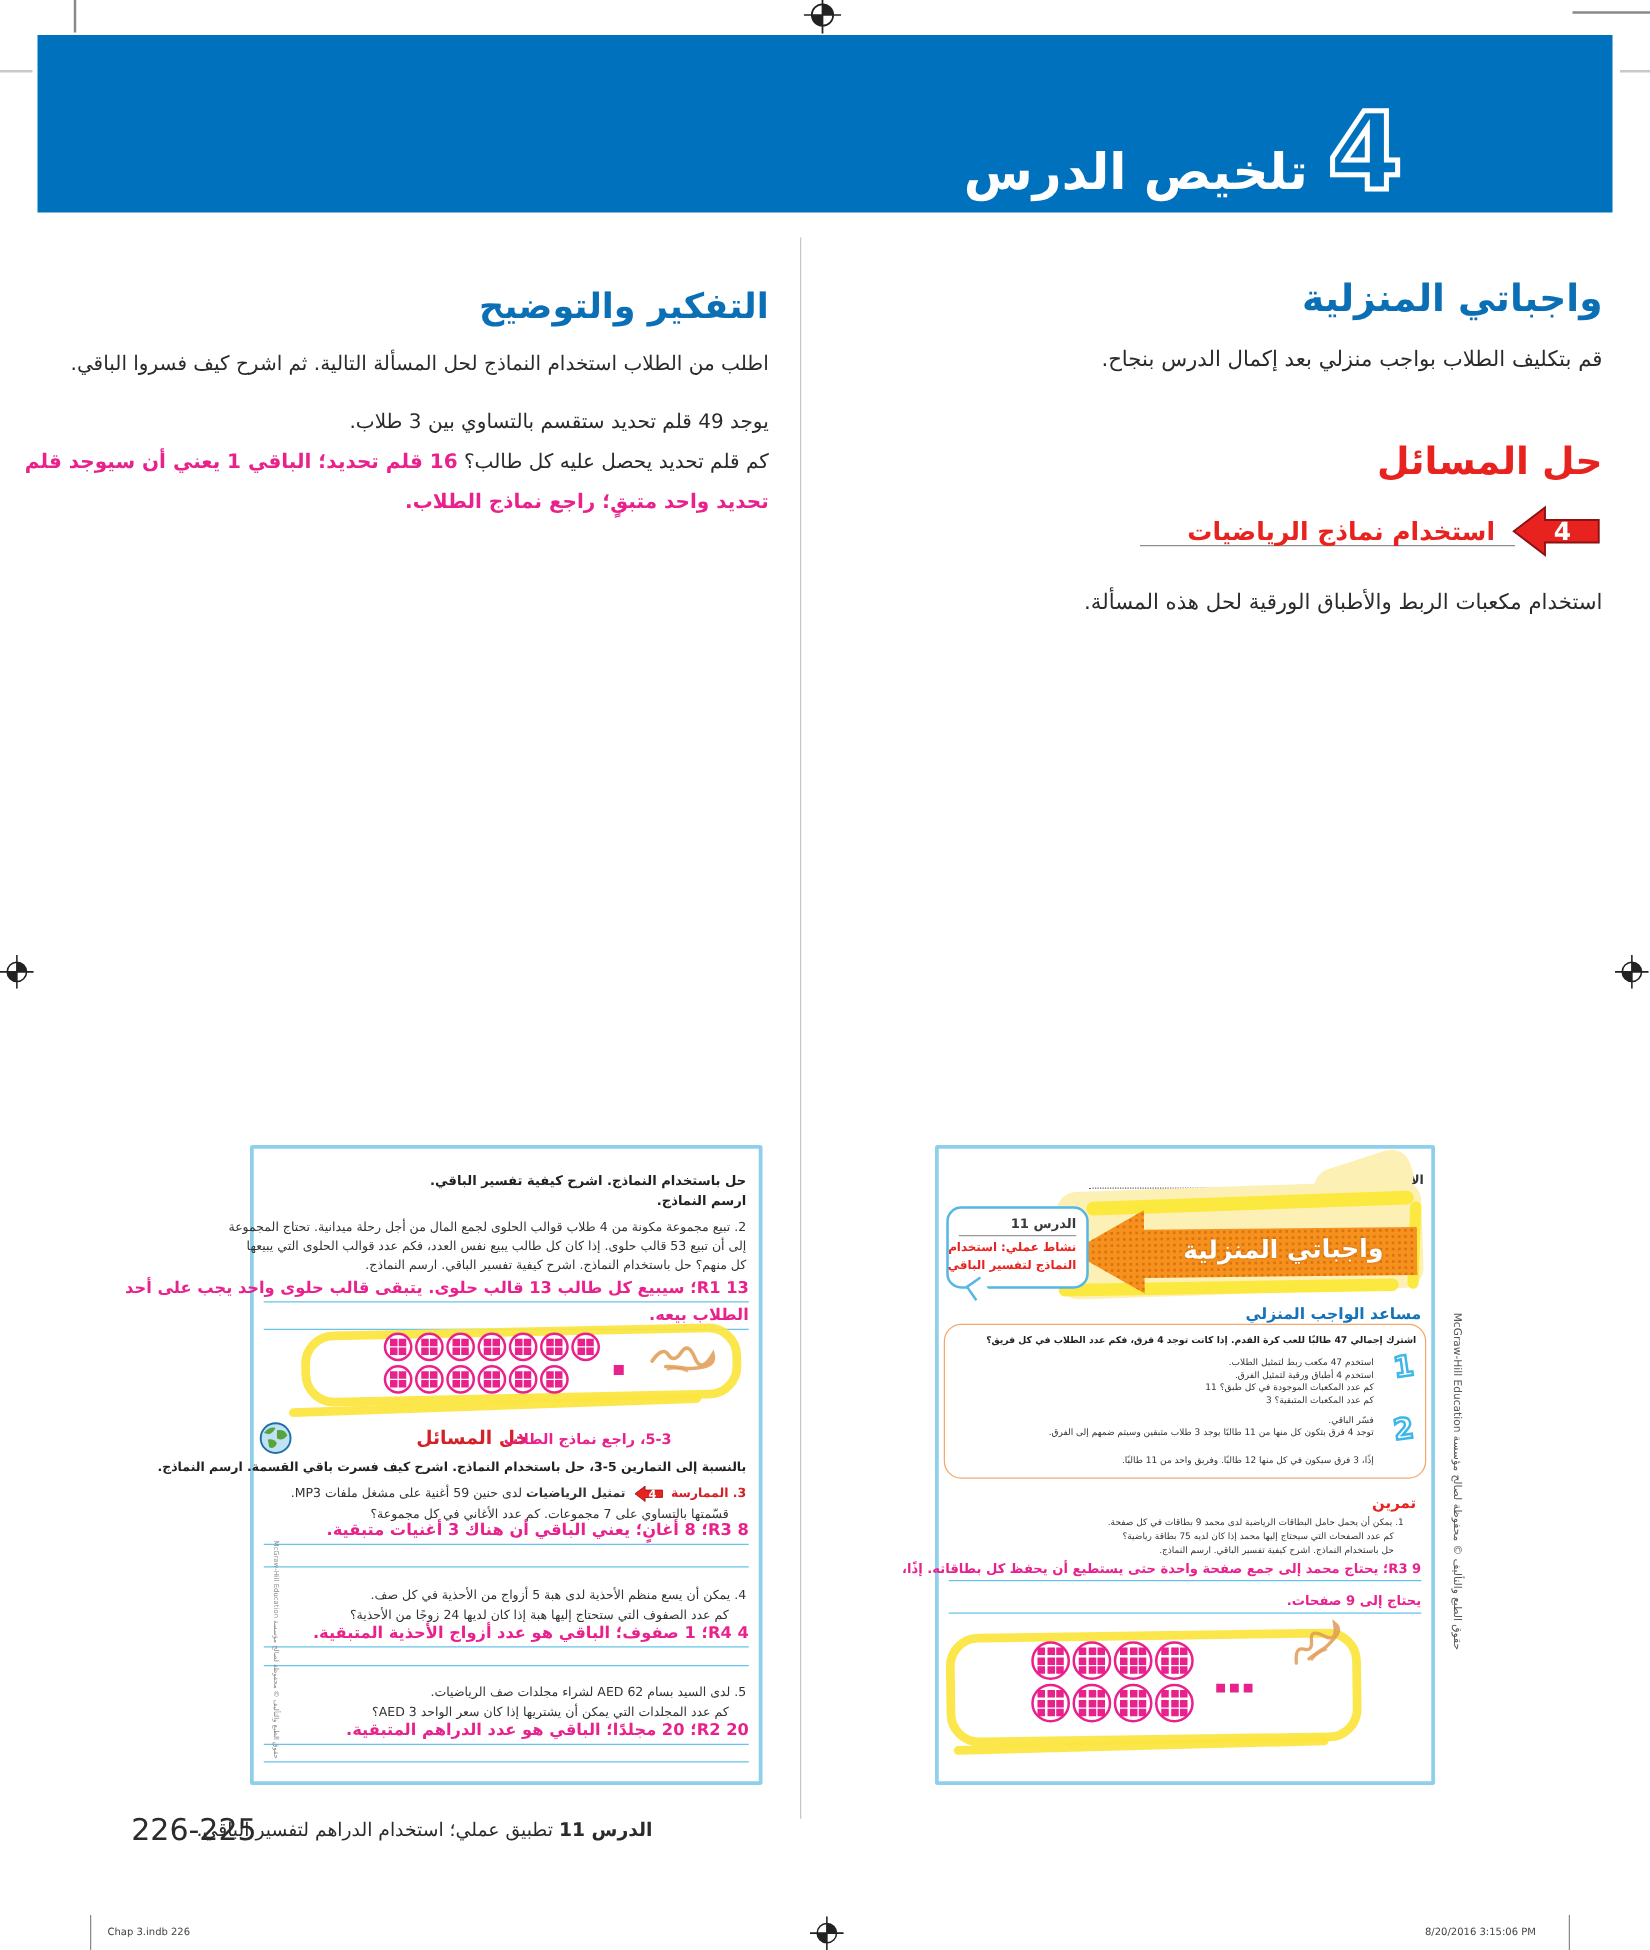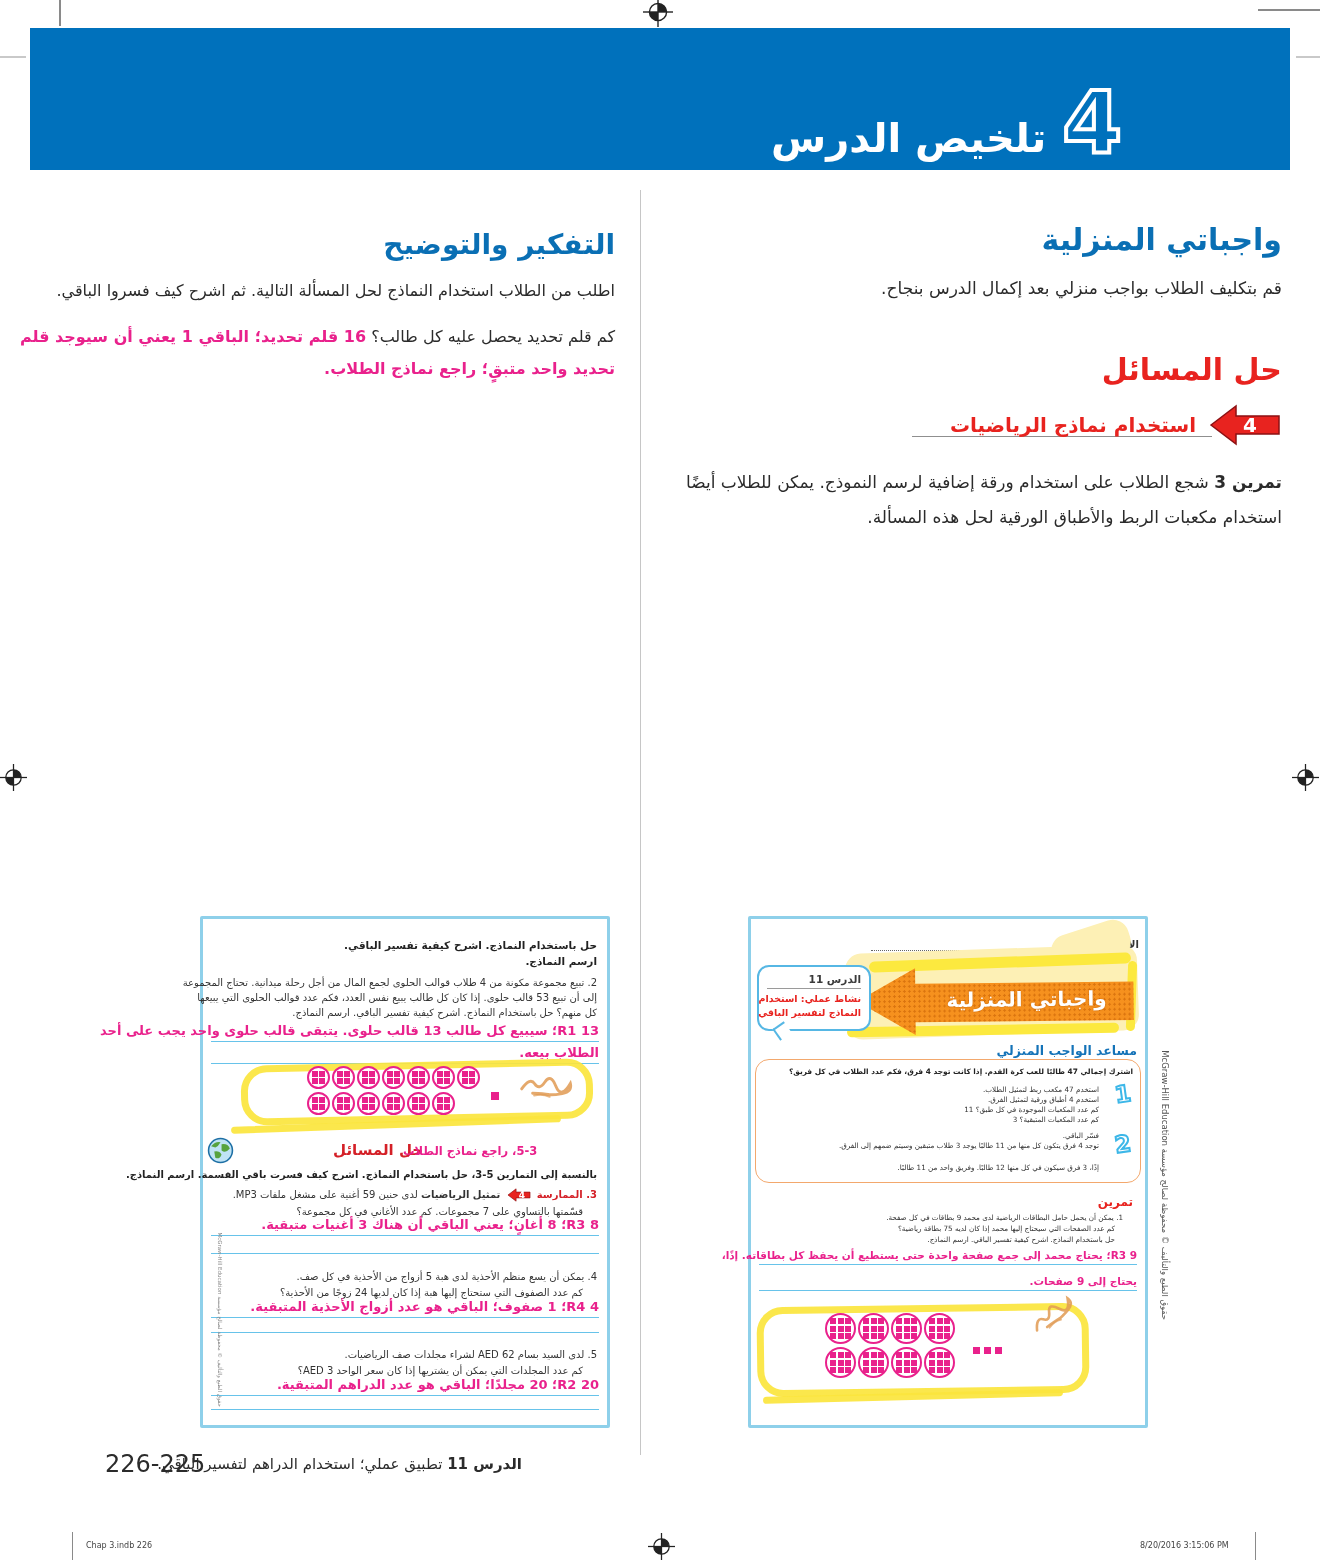--- a/index.html
+++ b/index.html
@@ -149,28 +149,28 @@
     <div class="h-red">حل المسائل</div>
     <div class="arrow-row">
       <div class="arrow-rule"></div>
       <svg width="74" height="44" viewBox="0 0 74 44" style="position:relative;z-index:2">
         <polygon points="3,22 28,3 28,13 71,13 71,31 28,31 28,41" fill="#e8231f" stroke="#8c1113" stroke-width="1.5"></polygon>
         <text x="42" y="29" font-size="20" font-weight="bold" fill="#ffffff" text-anchor="middle">4</text>
       </svg>
       <span class="arrow-label">استخدام نماذج الرياضيات</span>
     </div>
     <div class="spacer16"></div>
-    <div class="bodytxt ln"><b>تمرين 3</b><span> شجع الطلاب على استخدام ورقة إضافية لرسم النموذج. يمكن للطلاب أيضًا</span></div>
     <div class="bodytxt ln">استخدام مكعبات الربط والأطباق الورقية لحل هذه المسألة.</div>
   </div>
 
   <div class="col-left rtl">
     <div class="h-blue sm">التفكير والتوضيح</div>
     <div class="bodytxt ln">اطلب من الطلاب استخدام النماذج لحل المسألة التالية. ثم اشرح كيف فسروا الباقي.</div>
     <div style="height:14px"></div>
+    <div class="bodytxt ln">يوجد 49 قلم تحديد ستقسم بالتساوي بين 3 طلاب.</div>
     <div class="bodytxt ln"><span>كم قلم تحديد يحصل عليه كل طالب؟ </span><span class="pink">16 قلم تحديد؛ الباقي 1 يعني أن سيوجد قلم</span></div>
     <div class="bodytxt ln pink">تحديد واحد متبقٍ؛ راجع نماذج الطلاب.</div>
   </div>
 
   <div class="sheet sheet-left">
     <div class="ws-line lws-instr" style="top:18px;right:10px">حل باستخدام النماذج. اشرح كيفية تفسير الباقي.</div>
     <div class="ws-line lws-instr" style="top:34px;right:10px">ارسم النماذج.</div>
 
     <div class="ws-line lws-body" style="top:56px;right:10px">2. تبيع مجموعة مكونة من 4 طلاب قوالب الحلوى لجمع المال من أجل رحلة ميدانية. تحتاج المجموعة</div>
     <div class="ws-line lws-body" style="top:71px;right:10px">إلى أن تبيع 53 قالب حلوى. إذا كان كل طالب يبيع نفس العدد، فكم عدد قوالب الحلوى التي يبيعها</div>

